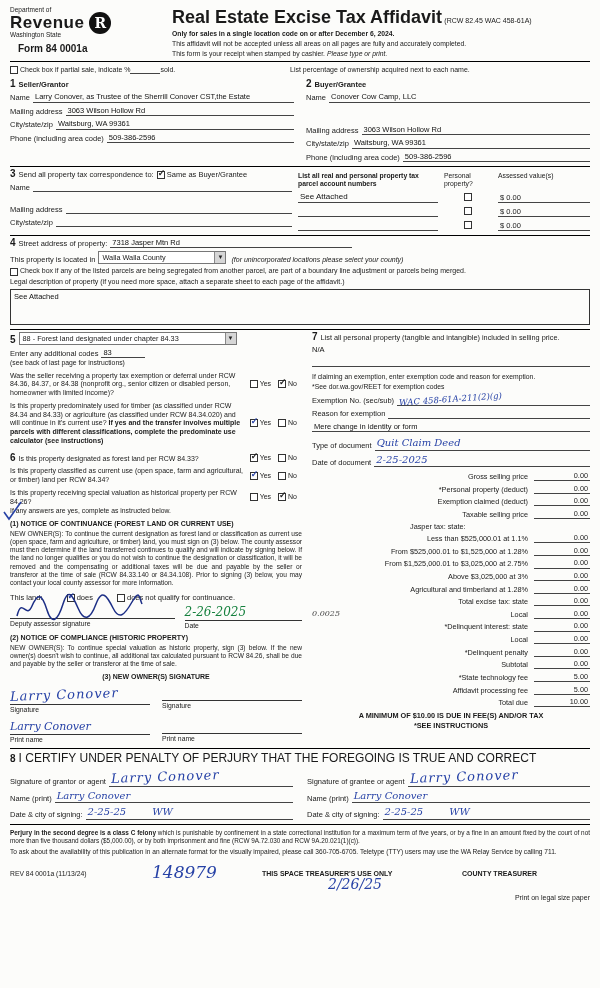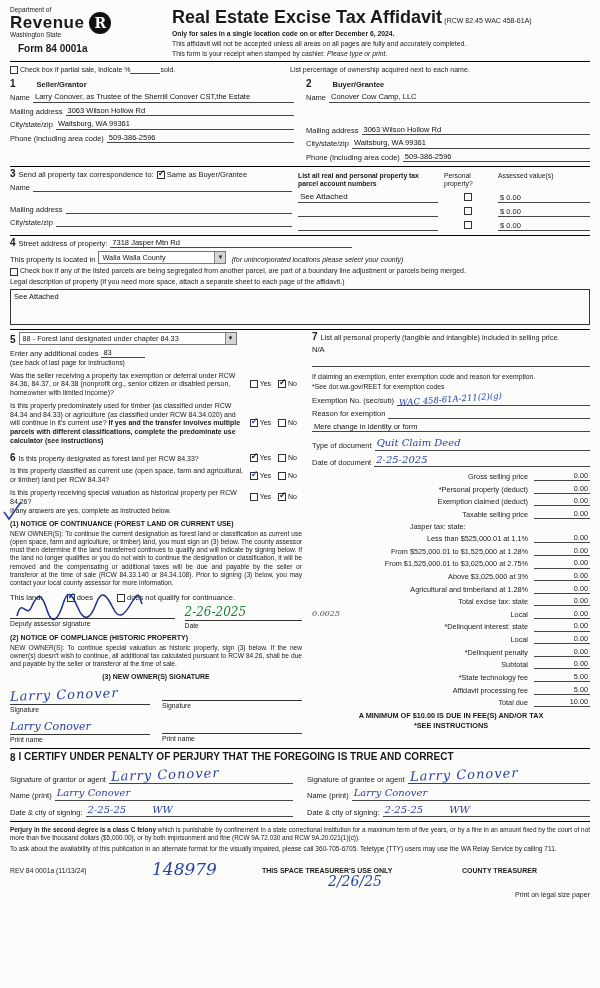--- a/index.html
+++ b/index.html
@@ -18,21 +18,21 @@
         font-size:9px; line-height:6px; text-align:center; vertical-align:-1px; overflow:visible; }
   .cb .mark { display:inline-block; position:relative; top:-2px; font-weight:bold; color:#222; }
   .cb .mark.blue { color:#2742a6; }
   .fill { display:inline-block; border-bottom:1px solid #444; min-height:10px; vertical-align:bottom; padding:0 2px; }
   .grow { flex:1; }
   .line { display:flex; align-items:flex-end; margin-top:3px; font-size:7.5px; }
   .lbl { margin-right:3px; white-space:nowrap; }
   .txt { margin-right:3px; }
   .typed { color:#111; }
   .sec-num { font-weight:bold; font-size:10px; margin-right:3px; line-height:1; }
-  .sec-title { font-weight:bold; font-size:7.5px;margin-left:18px; }
+  .sec-title { font-weight:bold; font-size:7.5px; }
   .rule { border-top:1.2px solid #000; margin:3px 0 2px; }
   .sep { border-top:1px solid #000; margin-top:4px; padding-top:2px; }
 
   
   header { display:flex; }
   .hdr-left { width:158px; }
   .logo-row { display:flex; align-items:center; gap:5px; }
   .logo-text .small { font-size:6.5px; }
   .agency { font-size:17px; font-weight:bold; letter-spacing:0.5px; line-height:1; }
   .logo-circle { width:22px; height:22px; border-radius:50%; background:#111; color:#fff;
@@ -98,21 +98,21 @@
   .fin-prefix { width:34px; font-family:"DejaVu Serif",serif; font-style:italic; color:#444; font-size:8px; }
   .fin-label { flex:1; text-align:right; padding-right:6px; font-size:7.3px; white-space:nowrap; }
   .fin-value { width:56px; border-bottom:1px solid #444; text-align:right; font-size:7.3px; padding:0 2px 0 0; min-height:9px; }
   .fin-row.no-line .fin-value { border-bottom:none; }
   .fin-row.left-label .fin-label { text-align:left; padding-left:64px; }
   .min-note { font-weight:bold; font-size:7.3px; text-align:center; margin-top:4px; }
   .exno { transform:rotate(-4deg); display:inline-block; }
 
   
   .sec8-head { display:flex; align-items:center; }
-  .bold8 { font-weight:bold; font-size:10px; }
+  .bold8 { font-weight:normal; font-size:12px; }
   .sec8-grid { display:flex; gap:14px; }
   .sec8-grid .half { flex:1; }
 
   
   .perjury { font-size:6.4px; text-align:justify; margin-top:2px; }
   .altfmt { font-size:6.6px; margin-top:3px; }
   .foot-row { position:relative; height:34px; margin-top:4px; }
   .rev { position:absolute; left:0; top:10px; font-size:6.8px; }
   .stamp-num { position:absolute; left:142px; top:2px; font-size:17px; }
   .treas { position:absolute; left:252px; top:10px; font-size:7px; font-weight:bold; }

